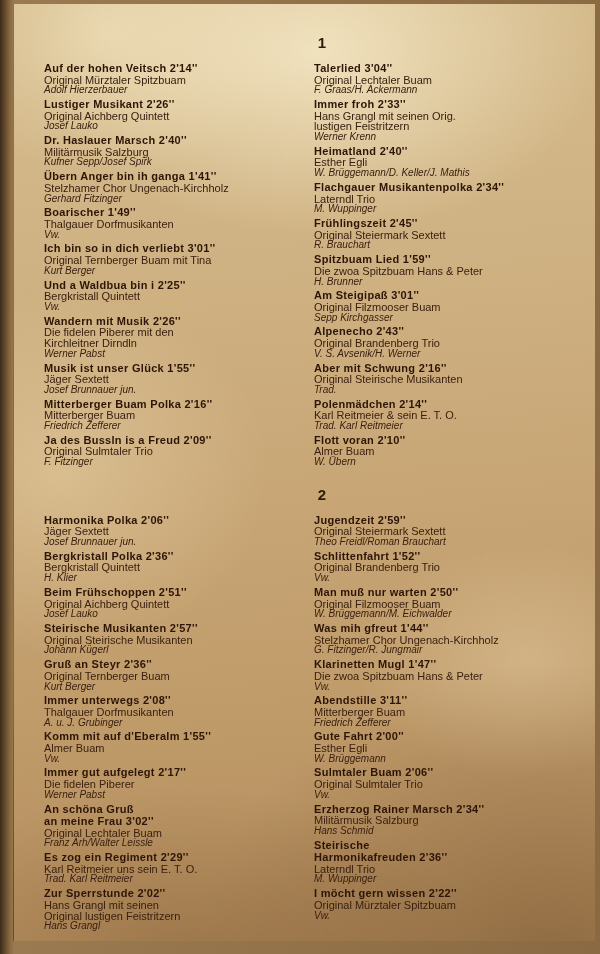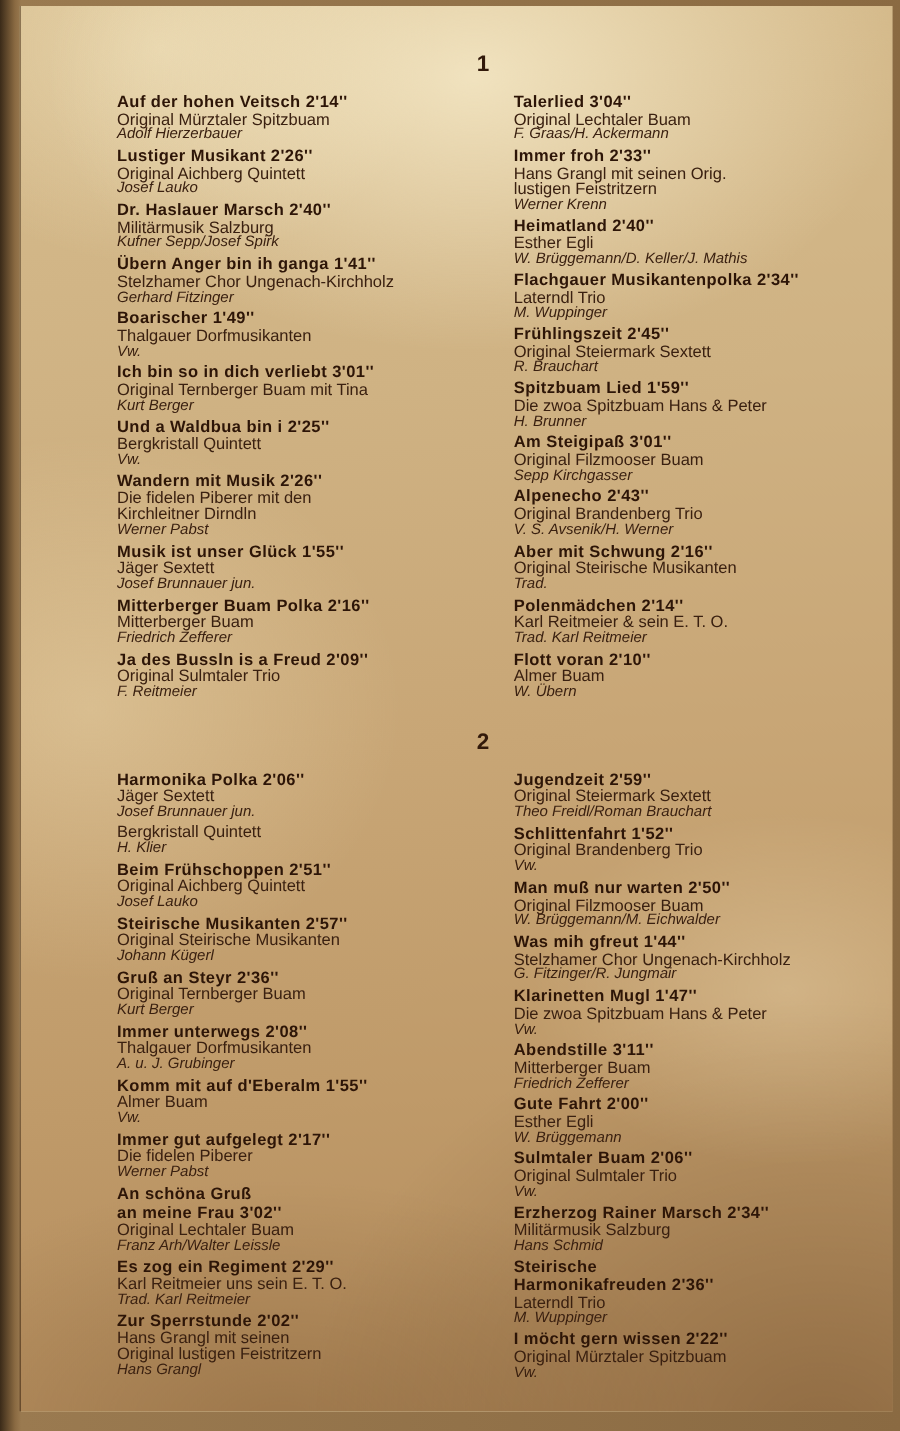--- a/index.html
+++ b/index.html
@@ -32,21 +32,21 @@
     font-weight:bold;
     font-size:15px;
     letter-spacing:1px;
     transform:translateX(18px);
   }
   .section-number.first{margin-top:30px;}
   .section-number.second{margin-top:16px;}
   .columns{
     display:flex;
     gap:12px;
-    padding-left:64px;
+    padding-left:30px;
     margin-top:11px;
   }
   .col{width:258px;}
   .track{margin-bottom:2px;}
   .t-title{
     font-weight:bold;
     font-size:11px;
     line-height:12.5px;
     letter-spacing:0.3px;
     white-space:pre-line;
@@ -124,21 +124,21 @@
               <div class="t-credit">Josef Brunnauer jun.</div>
             </div>
             <div class="track">
               <div class="t-title">Mitterberger Buam Polka 2'16''</div>
               <div class="t-perf">Mitterberger Buam</div>
               <div class="t-credit">Friedrich Zefferer</div>
             </div>
             <div class="track">
               <div class="t-title">Ja des Bussln is a Freud 2'09''</div>
               <div class="t-perf">Original Sulmtaler Trio</div>
-              <div class="t-credit">F. Reitmeier</div>
+              <div class="t-credit">F. Fitzinger</div>
             </div>
           </div>
         <div class="col">
             <div class="track">
               <div class="t-title">Talerlied 3'04''</div>
               <div class="t-perf">Original Lechtaler Buam</div>
               <div class="t-credit">F. Graas/H. Ackermann</div>
             </div>
             <div class="track">
               <div class="t-title">Immer froh 2'33''</div>
@@ -198,20 +198,21 @@
     <div class="section">
       <div class="section-number second">2</div>
       <div class="columns">
         <div class="col">
             <div class="track">
               <div class="t-title">Harmonika Polka 2'06''</div>
               <div class="t-perf">Jäger Sextett</div>
               <div class="t-credit">Josef Brunnauer jun.</div>
             </div>
             <div class="track">
+              <div class="t-title">Bergkristall Polka 2'36''</div>
               <div class="t-perf">Bergkristall Quintett</div>
               <div class="t-credit">H. Klier</div>
             </div>
             <div class="track">
               <div class="t-title">Beim Frühschoppen 2'51''</div>
               <div class="t-perf">Original Aichberg Quintett</div>
               <div class="t-credit">Josef Lauko</div>
             </div>
             <div class="track">
               <div class="t-title">Steirische Musikanten 2'57''</div>

